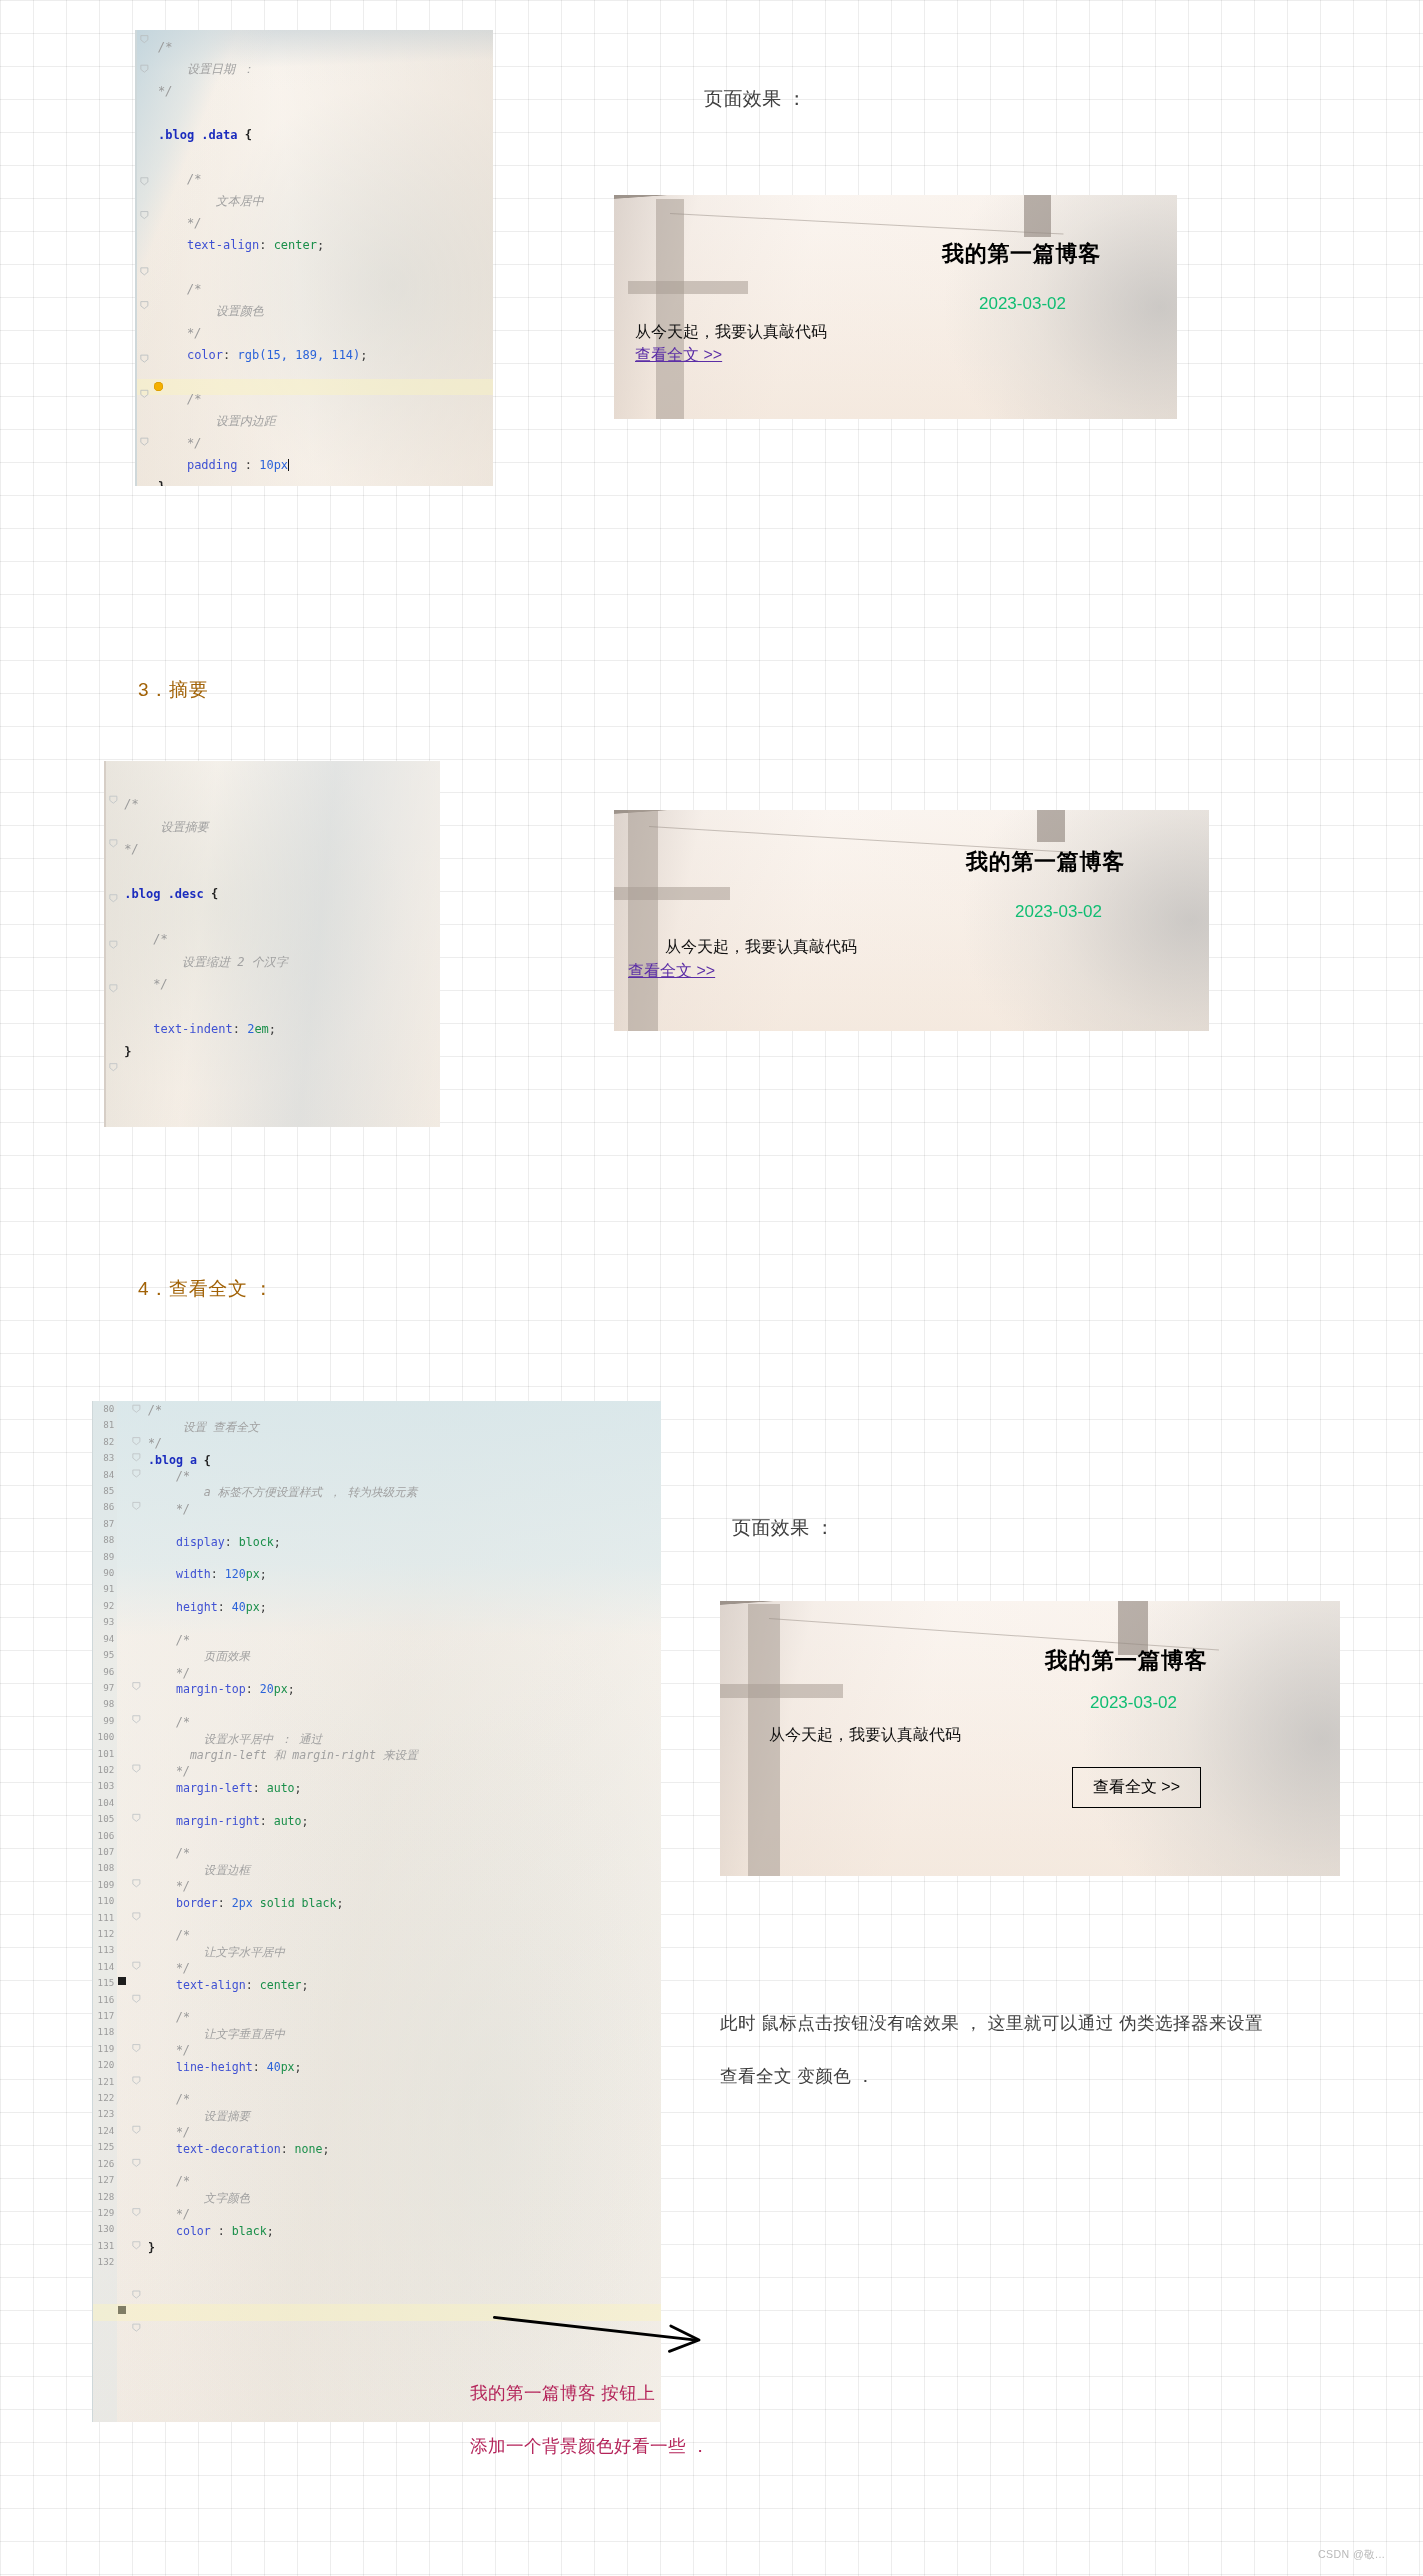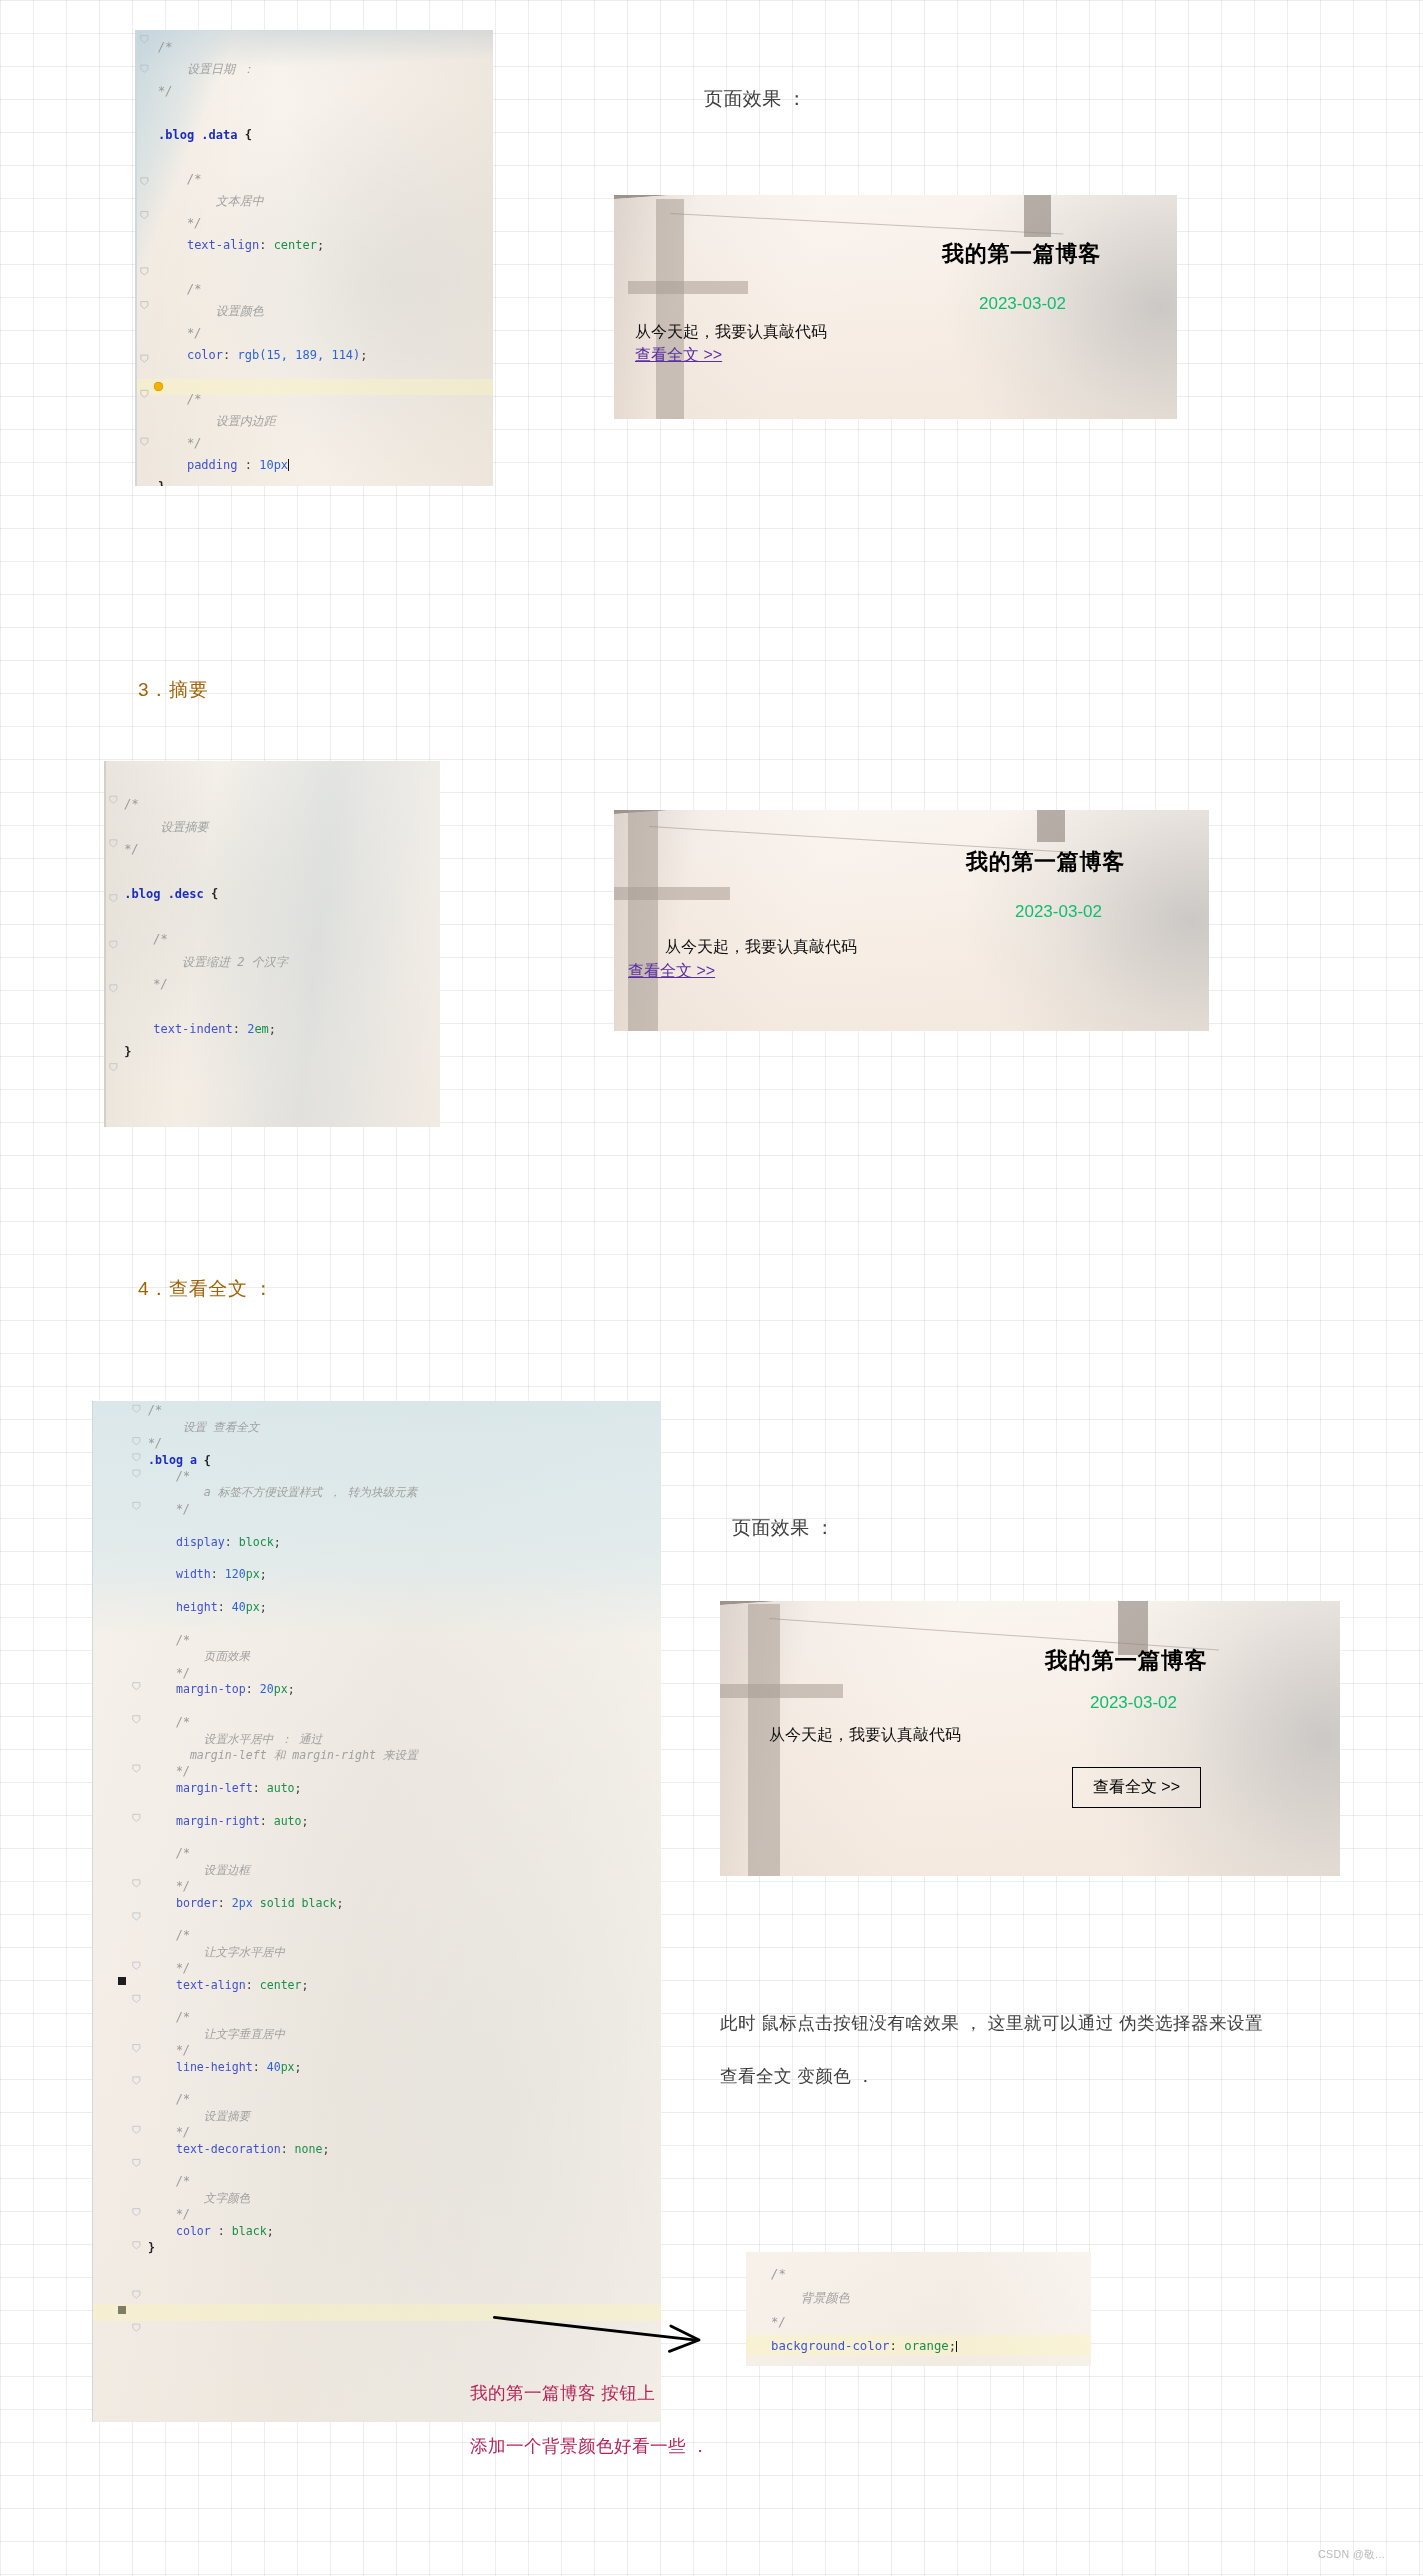--- a/index.html
+++ b/index.html
@@ -291,20 +291,76 @@
     <div class="p-date" style="left:401px;top:92px;font-size:17px;">2023-03-02</div>
     <div class="p-desc" style="left:51px;top:127px;font-size:16px;">从今天起，我要认真敲代码</div>
     <div class="p-link" style="left:14px;top:151px;font-size:16px;">查看全文 &gt;&gt;</div>
   </div>
 
   <div class="section-title abs" style="left:138px;top:1276px;">4．查看全文 ：</div>
 
   <div class="code photo-c" style="left:92px;top:1401px;width:569px;height:1021px;border-left:1.4px solid #cfd8da;">
     <div class="bgimg"></div>
 
+    <div class="gutter" style="left:0;width:24px;background:rgba(225,230,230,.45);">
+      <div id="lnums" style="white-space: pre;">80
+81
+82
+83
+84
+85
+86
+87
+88
+89
+90
+91
+92
+93
+94
+95
+96
+97
+98
+99
+100
+101
+102
+103
+104
+105
+106
+107
+108
+109
+110
+111
+112
+113
+114
+115
+116
+117
+118
+119
+120
+121
+122
+123
+124
+125
+126
+127
+128
+129
+130
+131
+132
+</div>
+    </div>
 
     <div class="fold" style="left:37px;">
       <svg width="15.5" height="1021" viewBox="0 0 22 1450">
         <g stroke="#bfc4c6" fill="none" stroke-width="1.2">
           <path d="M4 6 h10 v6 l-5 4 l-5 -4 z"></path>
           <path d="M4 52 h10 v6 l-5 4 l-5 -4 z"></path>
           <path d="M4 75 h10 v6 l-5 4 l-5 -4 z"></path>
           <path d="M4 98 h10 v6 l-5 4 l-5 -4 z"></path>
           <path d="M4 144 h10 v6 l-5 4 l-5 -4 z"></path>
           <path d="M4 400 h10 v6 l-5 4 l-5 -4 z"></path>
@@ -396,28 +452,20 @@
     <div class="wire" style="left:49px;top:17px;width:451px;transform:rotate(4deg);"></div>
     <div class="p-title" style="left:325px;top:44px;font-size:22.5px;letter-spacing:0.7px;">我的第一篇博客</div>
     <div class="p-date" style="left:370px;top:92px;font-size:17px;">2023-03-02</div>
     <div class="p-desc" style="left:49px;top:124px;font-size:16px;">从今天起，我要认真敲代码</div>
     <div class="p-btn" style="left:352px;top:166px;width:127px;height:39px;font-size:16px;">查看全文 &gt;&gt;</div>
   </div>
 
   <div class="note abs" style="left:720px;top:2010px;">此时 鼠标点击按钮没有啥效果 ， 这里就可以通过 伪类选择器来设置</div>
   <div class="note abs" style="left:720px;top:2063px;">查看全文 变颜色 ．</div>
 
-  <div class="code photo-d" style="left:746px;top:2252px;width:345px;height:114px;">
-    <div class="bgimg"></div>
-    <div class="hl-line" style="top:83px;height:21px;"></div>
-    <pre style="position:absolute;left:25px;top:10px;font-size:12.3px;line-height:24px;"><span class="cm">/*</span>
-    <span class="cmzh">背景颜色</span>
-<span class="cm">*/</span>
-<span class="kw">background-color</span><span class="punc">:</span> <span class="val">orange</span><span class="punc">;</span><span class="caret"></span></pre>
-  </div>
 
   <div class="arrow" style="left:493px;top:2275px;width:254px;height:92px;">
     <svg width="254" height="92" viewBox="0 0 360 130">
       <path d="M2 60 L288 92" stroke="#000" stroke-width="4" fill="none" stroke-linecap="round"></path>
       <path d="M252 72 L292 92 L250 108" stroke="#000" stroke-width="4" fill="none" stroke-linecap="round" stroke-linejoin="round"></path>
     </svg>
   </div>
 
   <div class="red-note abs" style="left:470px;top:2379px;">我的第一篇博客 按钮上</div>
   <div class="red-note abs" style="left:470px;top:2432px;">添加一个背景颜色好看一些 ．</div>

